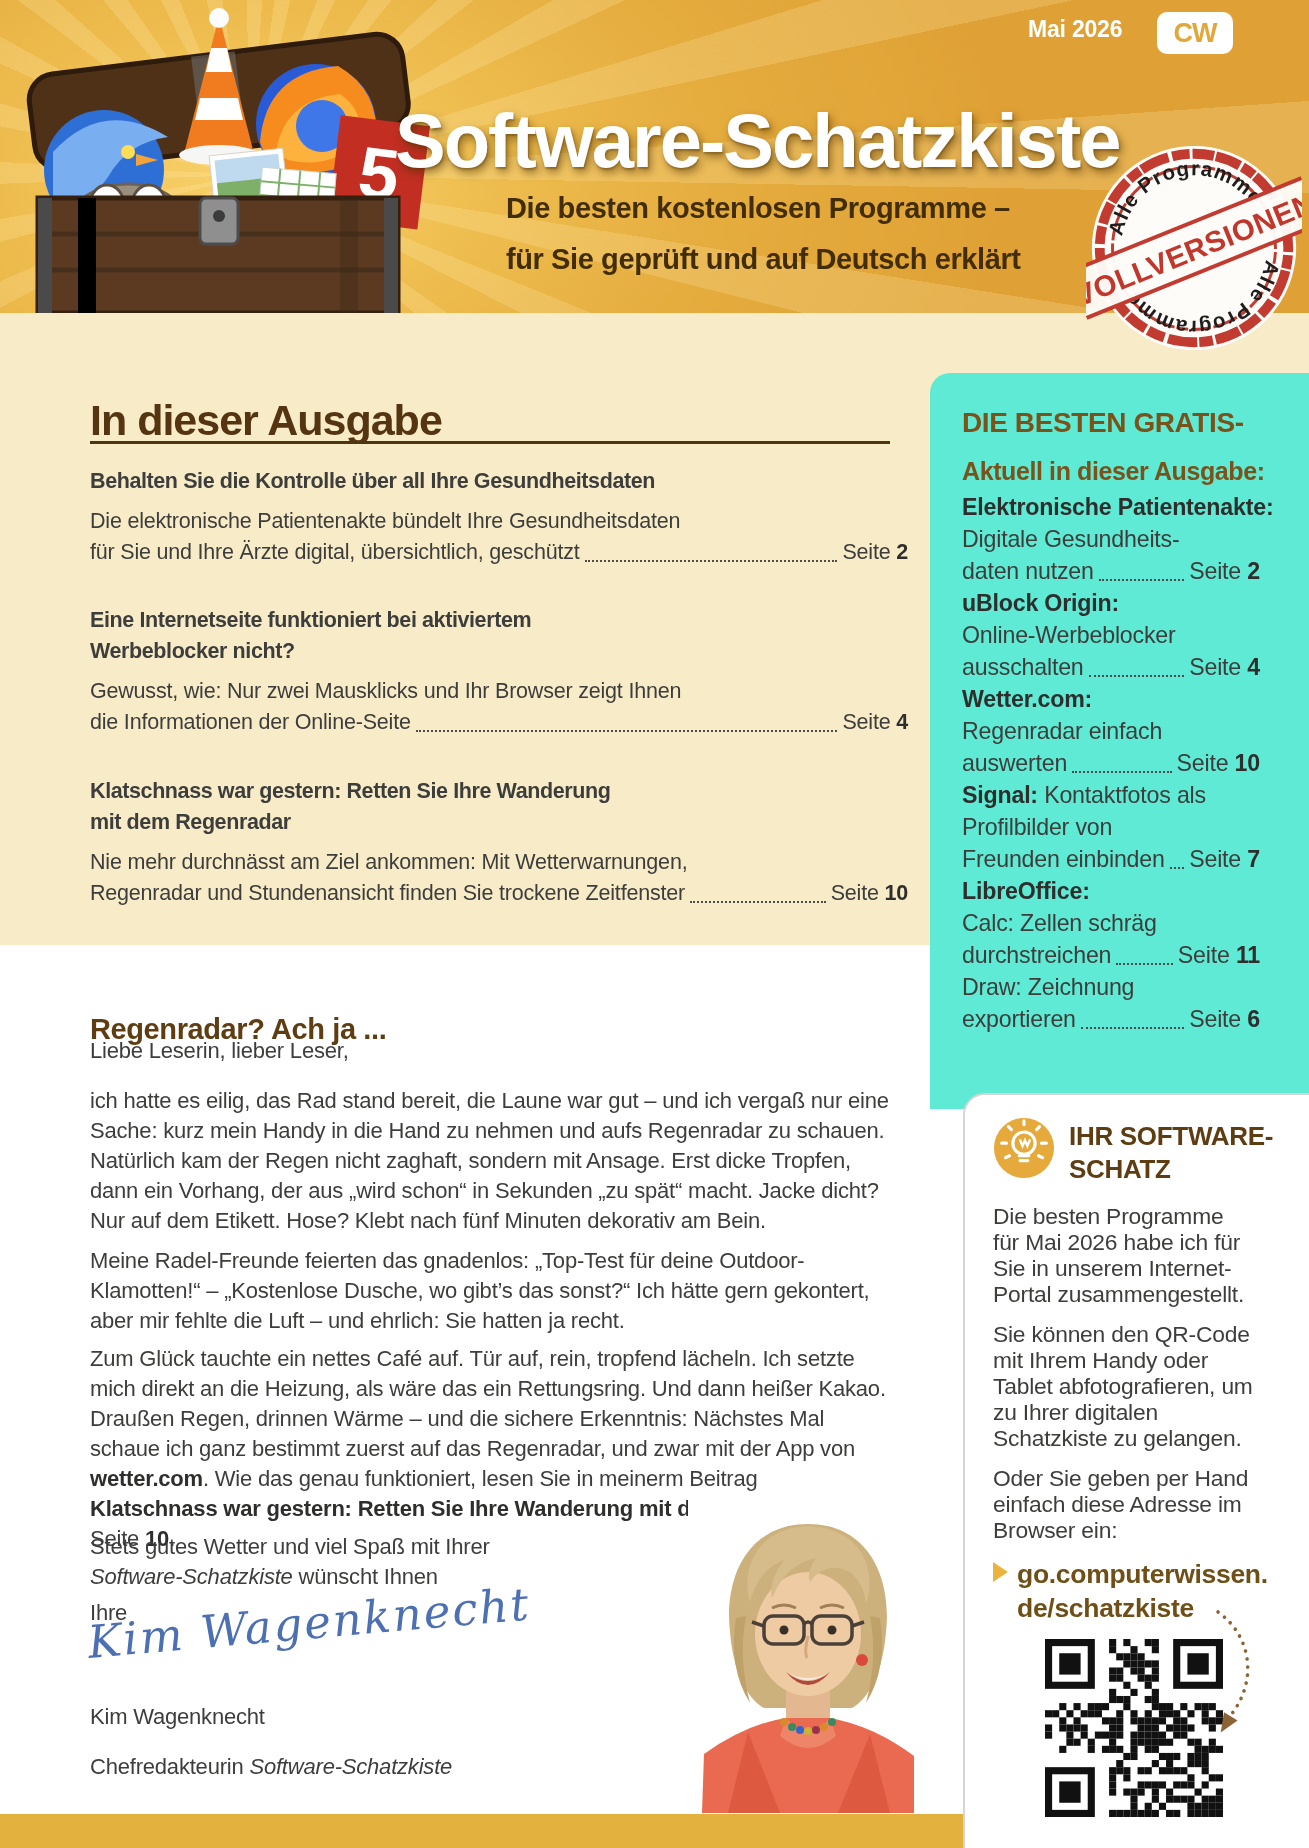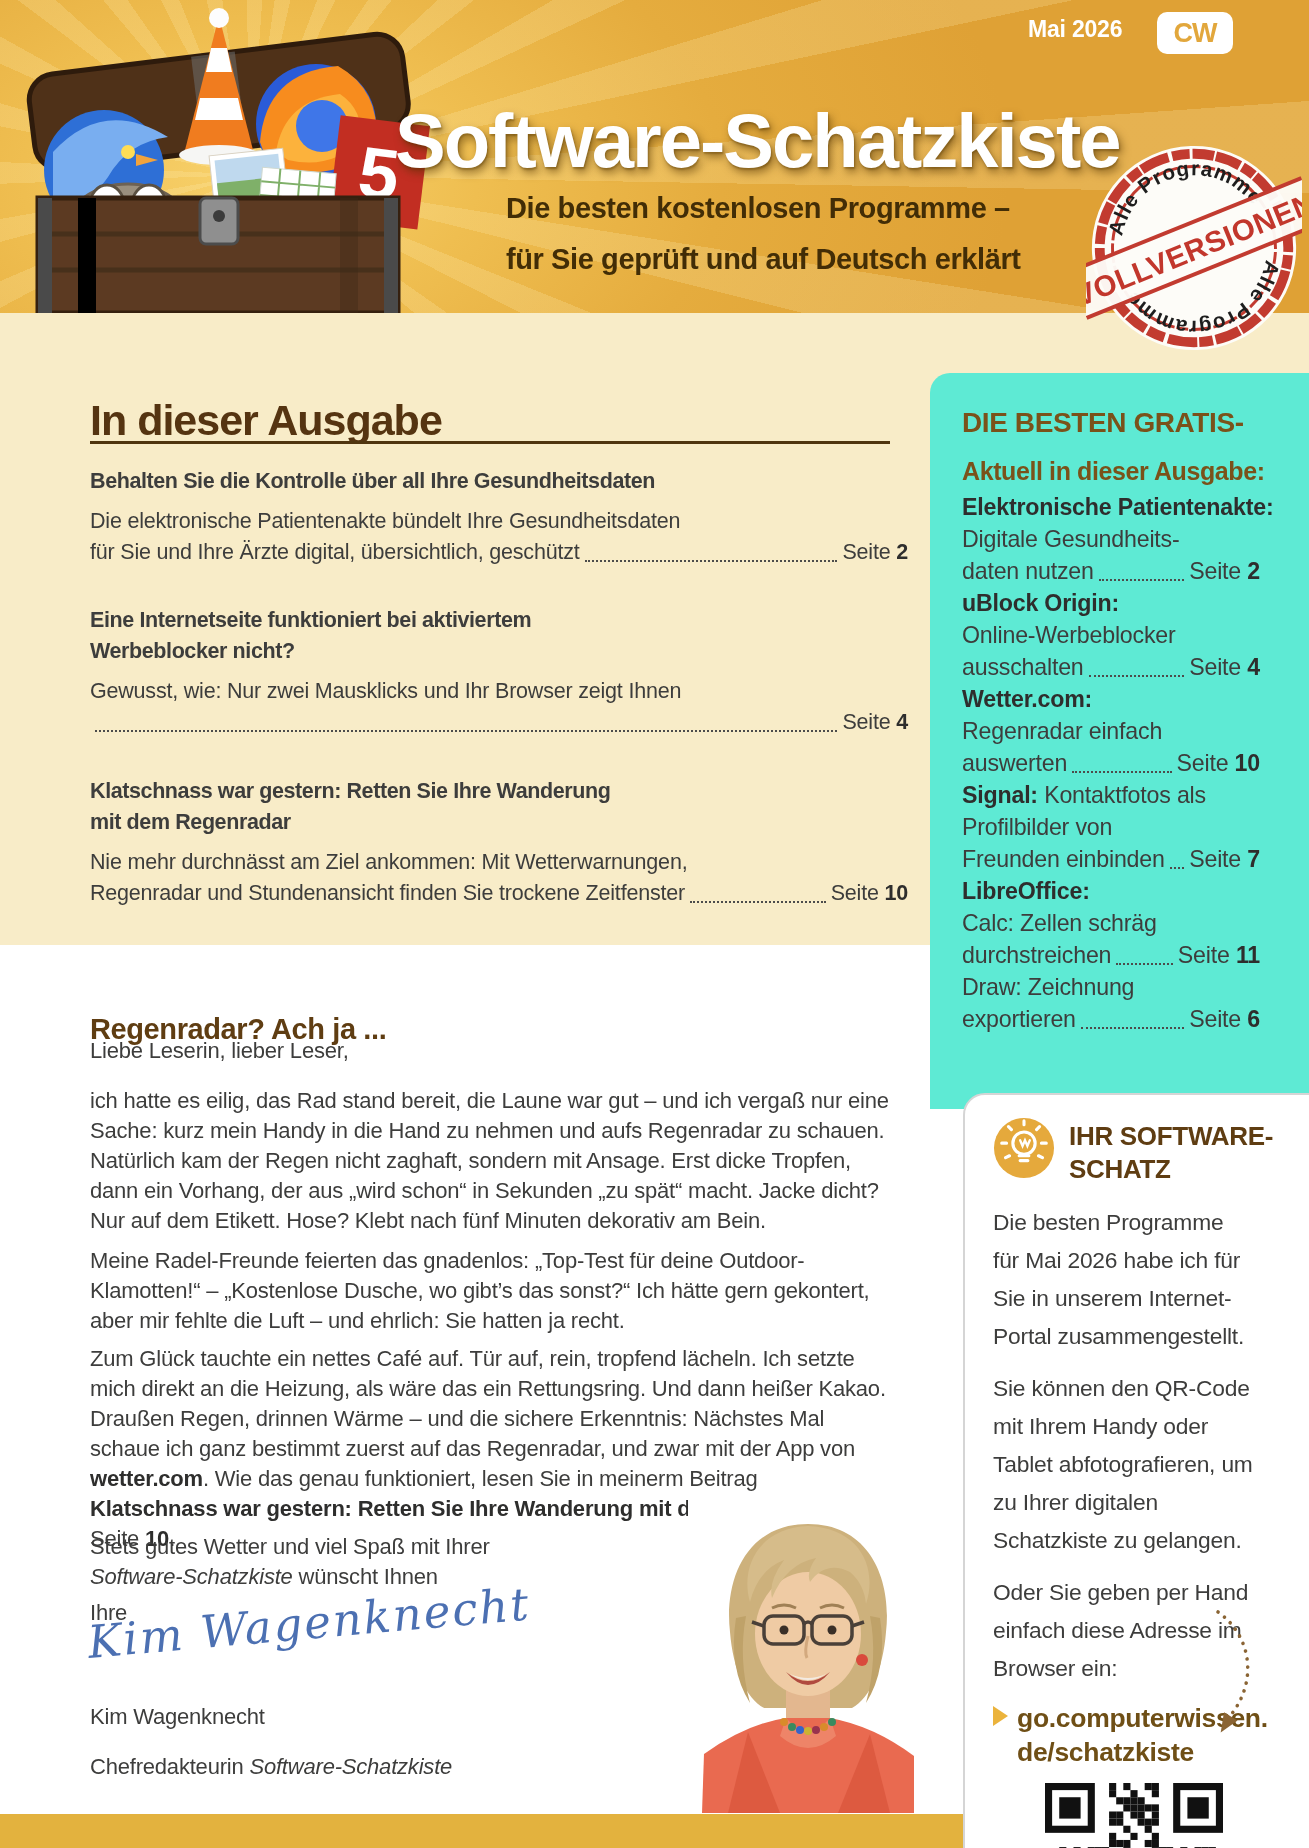--- a/index.html
+++ b/index.html
@@ -54,21 +54,21 @@
     font-size:45px;color:#4c70b2;transform:rotate(-5deg);transform-origin:left center;letter-spacing:2px;white-space:nowrap;}
   .ed-name{top:1702px;} .ed-role{top:1734px;margin-top:18px;}
   
   .portrait{position:absolute;left:688px;top:1498px;width:240px;height:315px;z-index:2;}
   
   .treasure-box{position:absolute;left:963px;top:1093px;width:380px;height:800px;background:#ffffff;
     border:2px solid #d5d5d5;border-radius:22px;z-index:5;box-sizing:border-box;padding:22px 16px 0 28px;}
   .tb-headrow{display:flex;align-items:flex-start;gap:14px;}
   .tb-bulb{width:62px;height:62px;flex:0 0 62px;}
   .tb-head{font-size:26px;line-height:33px;font-weight:bold;color:#5f3d12;padding-top:3px;letter-spacing:-0.3px;}
-  .tb-paras{margin-top:17px;width:260px;font-size:22.8px;line-height:38px;color:#3d3d3c;}
+  .tb-paras{margin-top:17px;width:260px;font-size:22.8px;line-height:26px;color:#3d3d3c;}
   .tb-paras p{margin:0 0 14px 0;}
   .tb-link{position:relative;margin-top:4px;padding-left:24px;font-size:26.5px;line-height:34px;
     font-weight:bold;color:#6f4f16;letter-spacing:-0.3px;cursor:pointer;}
   .tb-link .tri{position:absolute;left:0;top:5px;width:0;height:0;border-left:15px solid #ebb33c;
     border-top:10px solid transparent;border-bottom:10px solid transparent;}
   .qr-wrap{margin:14px 0 0 52px;width:178px;height:178px;}
   .arrow-svg{position:absolute;left:1188px;top:1596px;width:110px;height:150px;z-index:6;}
   
   .bottom-bar{position:absolute;left:0;top:1814px;width:976px;height:34px;background:#e3b23e;z-index:1;}
 </style>
@@ -206,20 +206,21 @@
         </div>
         <div class="rline">
           <span>Werbeblocker nicht?</span>
         </div>
       </h3>
     <div>
         <div class="rline">
           <span>Gewusst, wie: Nur zwei Mausklicks und Ihr Browser zeigt Ihnen</span>
         </div>
         <div class="rline">
+          <span>die Informationen der Online-Seite</span>
           <span class="leader"></span>
           <span>Seite </span>
           <span class="bold">4</span>
         </div>
       </div>
   </article>
   <article class="teaser t3">
     <h3>
         <div class="rline">
           <span>Klatschnass war gestern: Retten Sie Ihre Wanderung</span>

